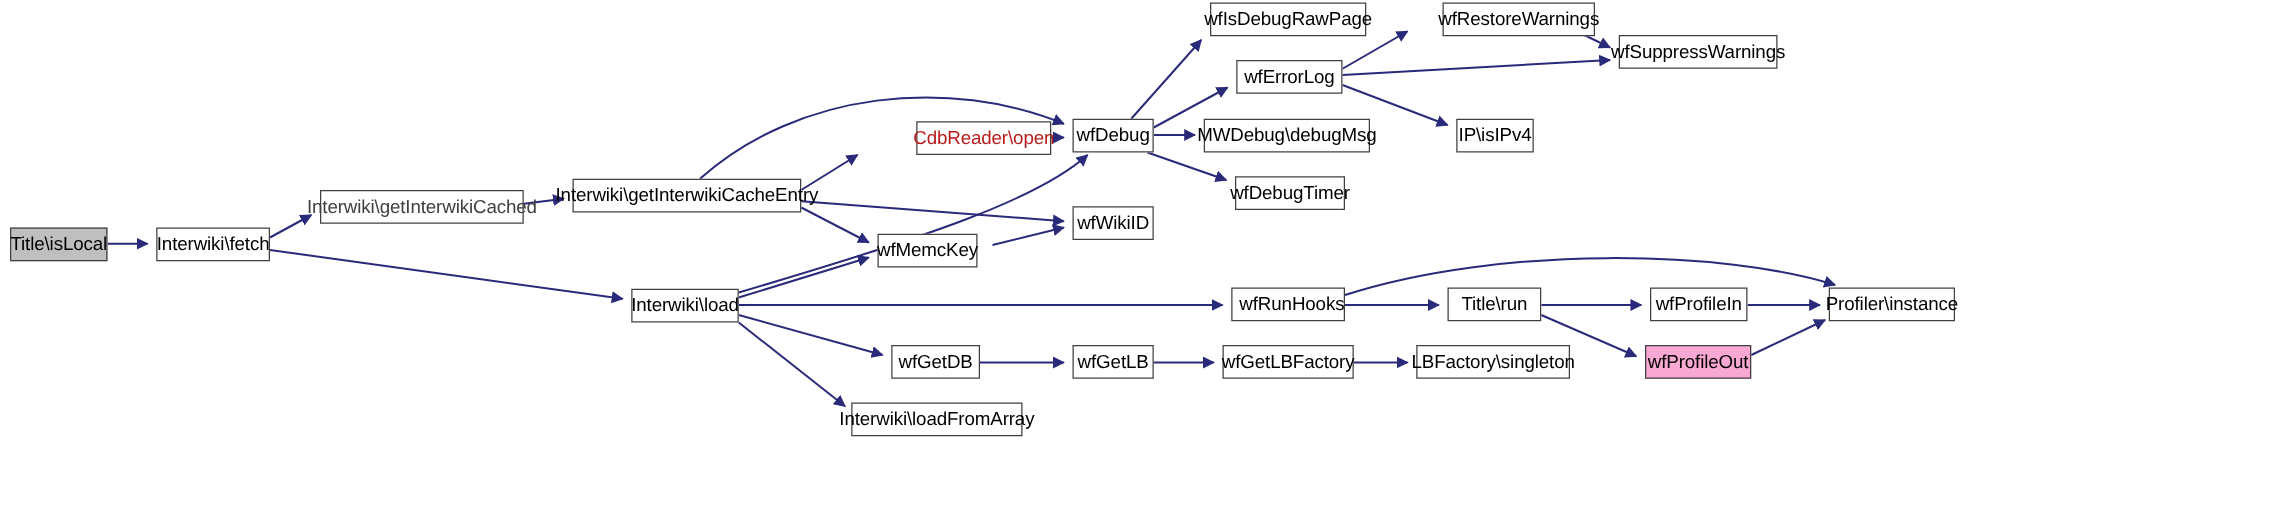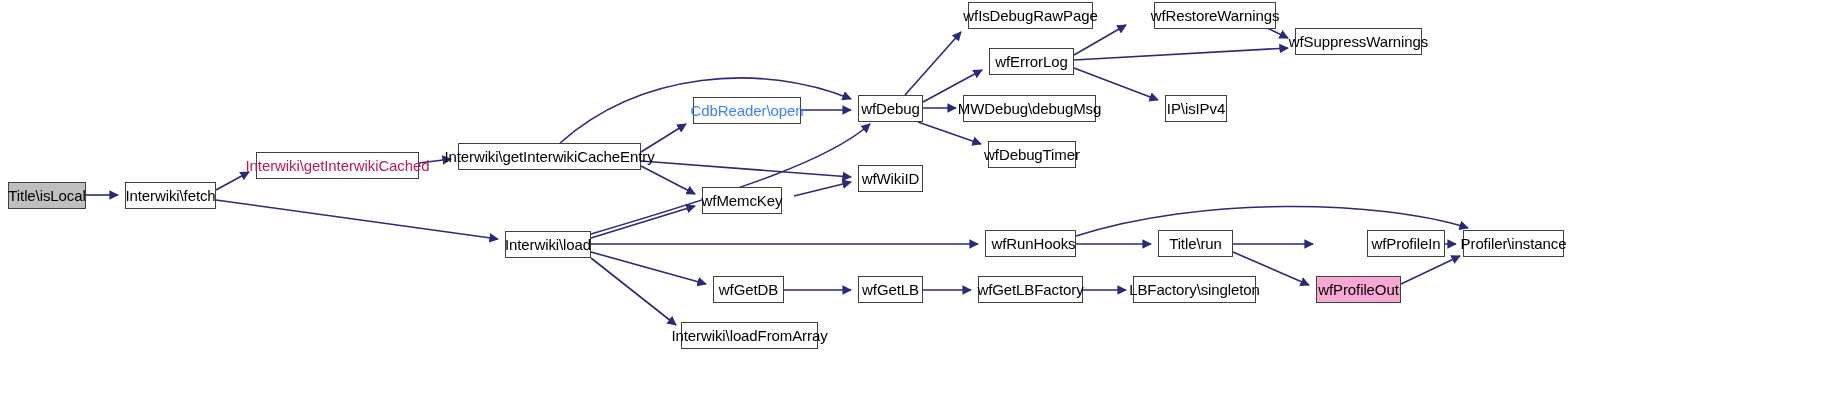--- a/index.html
+++ b/index.html
@@ -95,27 +95,27 @@
       </g>
   </svg>
 
   <div id="nodes-group">
       <div class="node highlight" style="left: 8px; top: 182px; width: 78px; height: 27px; border-color: rgb(64, 64, 64); background: rgb(191, 191, 191); color: rgb(0, 0, 0);">
         <span class="node-label">Title\isLocal</span>
       </div>
       <div class="node" style="left: 125px; top: 182px; width: 91px; height: 27px; border-color: rgb(64, 64, 64); background: rgb(255, 255, 255); color: rgb(0, 0, 0);">
         <span class="node-label">Interwiki\fetch</span>
       </div>
-      <div class="node" style="left: 256px; top: 152px; width: 163px; height: 27px; border-color: rgb(64, 64, 64); background: rgb(255, 255, 255); color: #be185d;">
+      <div class="node" style="left: 256px; top: 152px; width: 163px; height: 27px; border-color: rgb(64, 64, 64); background: rgb(255, 255, 255); color: #404040;">
         <span class="node-label">Interwiki\getInterwikiCached</span>
       </div>
       <div class="node" style="left: 458px; top: 143px; width: 183px; height: 27px; border-color: rgb(64, 64, 64); background: rgb(255, 255, 255); color: rgb(0, 0, 0);">
         <span class="node-label">Interwiki\getInterwikiCacheEntry</span>
       </div>
-      <div class="node" style="left: 693px; top: 97px; width: 108px; height: 27px; border-color: rgb(64, 64, 64); background: rgb(255, 255, 255); color: #3b82f6;">
+      <div class="node" style="left: 733px; top: 97px; width: 108px; height: 27px; border-color: rgb(64, 64, 64); background: rgb(255, 255, 255); color: #b91c1c;">
         <span class="node-label">CdbReader\open</span>
       </div>
       <div class="node" style="left: 858px; top: 95px; width: 65px; height: 27px; border-color: rgb(64, 64, 64); background: rgb(255, 255, 255); color: rgb(0, 0, 0);">
         <span class="node-label">wfDebug</span>
       </div>
       <div class="node" style="left: 968px; top: 2px; width: 125px; height: 27px; border-color: rgb(64, 64, 64); background: rgb(255, 255, 255); color: rgb(0, 0, 0);">
         <span class="node-label">wfIsDebugRawPage</span>
       </div>
       <div class="node" style="left: 989px; top: 48px; width: 85px; height: 27px; border-color: rgb(64, 64, 64); background: rgb(255, 255, 255); color: rgb(0, 0, 0);">
         <span class="node-label">wfErrorLog</span>
@@ -143,21 +143,21 @@
       </div>
       <div class="node" style="left: 505px; top: 231px; width: 86px; height: 27px; border-color: rgb(64, 64, 64); background: rgb(255, 255, 255); color: rgb(0, 0, 0);">
         <span class="node-label">Interwiki\load</span>
       </div>
       <div class="node" style="left: 985px; top: 230px; width: 91px; height: 27px; border-color: rgb(64, 64, 64); background: rgb(255, 255, 255); color: rgb(0, 0, 0); padding-left: 12px;">
         <span class="node-label">wfRunHooks</span>
       </div>
       <div class="node" style="left: 1158px; top: 230px; width: 75px; height: 27px; border-color: rgb(64, 64, 64); background: rgb(255, 255, 255); color: rgb(0, 0, 0);">
         <span class="node-label">Title\run</span>
       </div>
-      <div class="node" style="left: 1320px; top: 230px; width: 78px; height: 27px; border-color: rgb(64, 64, 64); background: rgb(255, 255, 255); color: rgb(0, 0, 0); margin-left: 47px;">
+      <div class="node" style="left: 1320px; top: 230px; width: 78px; height: 27px; border-color: rgb(64, 64, 64); background: rgb(255, 255, 255); color: rgb(0, 0, 0);">
         <span class="node-label">wfProfileIn</span>
       </div>
       <div class="node" style="left: 1463px; top: 230px; width: 101px; height: 27px; border-color: rgb(64, 64, 64); background: rgb(255, 255, 255); color: rgb(0, 0, 0);">
         <span class="node-label">Profiler\instance</span>
       </div>
       <div class="node" style="left: 1316px; top: 276px; width: 85px; height: 27px; border-color: rgb(64, 64, 64); background: #f9a8d4; color: rgb(0, 0, 0);">
         <span class="node-label">wfProfileOut</span>
       </div>
       <div class="node" style="left: 713px; top: 276px; width: 71px; height: 27px; border-color: rgb(64, 64, 64); background: rgb(255, 255, 255); color: rgb(0, 0, 0);">
         <span class="node-label">wfGetDB</span>

